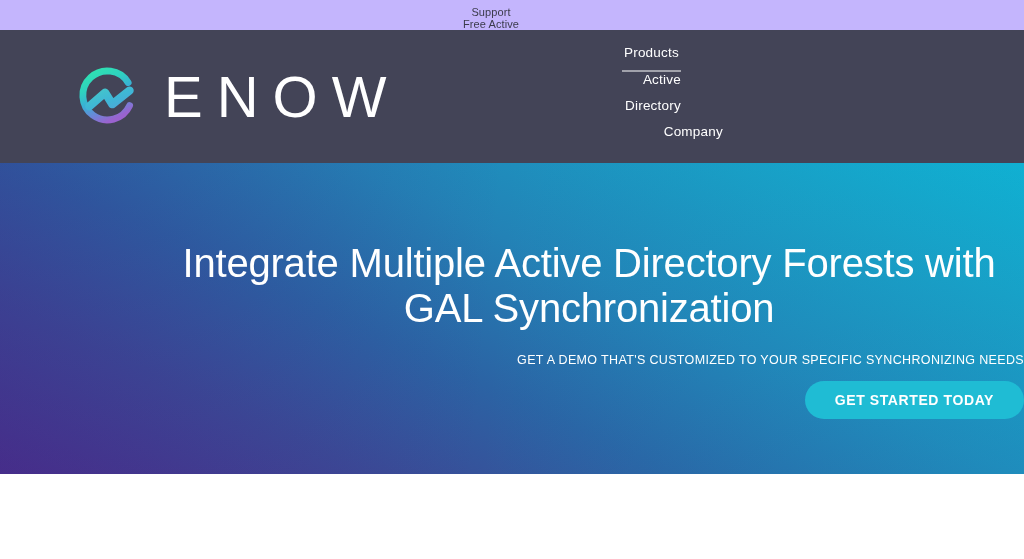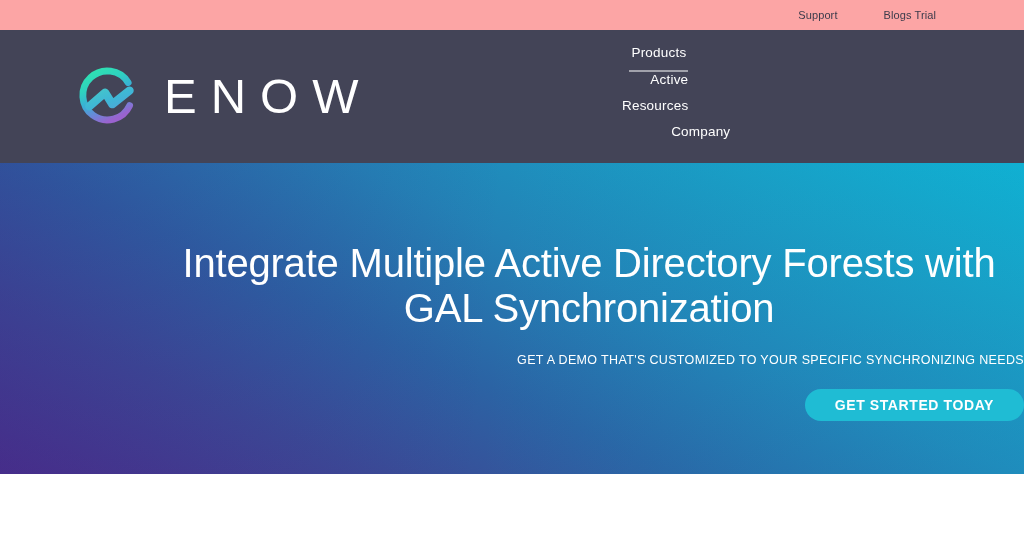--- a/index.html
+++ b/index.html
@@ -8,25 +8,26 @@
     width: 1024px;
     height: 559px;
     overflow: hidden;
     background: #ffffff;
     font-family: "Liberation Sans", sans-serif;
   }
 
   
   .topbar {
     height: 30px;
-    background: #fca5a5;
+    background: #c4b5fd;
     display: flex;
     align-items: center;
     justify-content: flex-end;
     padding-right: 88px;
+    flex-direction: column;
   }
   .topbar-link {
     font-size: 11px;
     color: #3b3b4b;
     text-decoration: none;
     margin-left: 46px;
     letter-spacing: 0.1px;
     white-space: nowrap;
   }
 
@@ -46,21 +47,21 @@
     text-decoration: none;
   }
   .brand-mark {
     width: 72px;
     height: 72px;
     flex: none;
     display: block;
   }
   .brand-word {
     color: #ffffff;
-    font-size: 49px;
+    font-size: 58px;
     font-weight: 300;
     letter-spacing: 14px;
     margin-left: 20px;
     line-height: 1;
     white-space: nowrap;
   }
 
   .nav-menu {
     position: absolute;
     left: 622px;
@@ -131,25 +132,25 @@
   .hero-sub {
     margin-top: 22px;
     color: #ffffff;
     font-size: 12.5px;
     letter-spacing: 0.35px;
     text-align: center;
     font-weight: 400;
     margin-left: 8px;
   }
   .hero-cta {
-    margin-top: 22px;
+    margin-top: 14px;
     display: inline-flex;
     align-items: center;
     justify-content: center;
-    height: 32px;
+    height: 38px;
     padding: 0 30px;
     border: none;
     border-radius: 19px;
     background: #1fbcd4;
     color: #ffffff;
     font-size: 14px;
     font-weight: 700;
     letter-spacing: 0.6px;
     font-family: "Liberation Sans", sans-serif;
     cursor: pointer;
@@ -160,21 +161,21 @@
   .page-body {
     height: 85px;
     background: #ffffff;
   }
 </style>
 </head>
 <body>
 
 <div class="topbar">
   <a class="topbar-link" href="#">Support</a>
-  <a class="topbar-link" href="#">Blogs Trial</a>
+  <a class="topbar-link" href="#">Free Active</a>
 </div>
 
 <div class="navbar">
 
   <a class="brand" href="#">
     <svg class="brand-mark" viewBox="0 0 100 100">
       <defs>
         <linearGradient id="ringGrad" x1="0.18" y1="0.02" x2="0.62" y2="1.0">
           <stop offset="0%" stop-color="#2fe0b2"></stop>
           <stop offset="28%" stop-color="#2fd2c0"></stop>
@@ -193,21 +194,21 @@
                A 34 34 0 1 0 80 62" fill="none" stroke="url(#ringGrad)" stroke-width="9.5" stroke-linecap="round"></path>
 
       <path d="M 24 63 L 46 44 L 56 60 L 80 41" fill="none" stroke="url(#boltGrad)" stroke-width="11.5" stroke-linecap="round" stroke-linejoin="round"></path>
     </svg>
     <span class="brand-word">ENOW</span>
   </a>
 
   <nav class="nav-menu">
     <a class="nav-item active" href="#">Products</a>
     <a class="nav-item" href="#">Active</a>
-    <a class="nav-item" href="#">Resources</a>
+    <a class="nav-item" href="#">Directory</a>
     <a class="nav-item" href="#">Company</a>
   </nav>
 </div>
 
 <section class="hero">
   <div class="hero-overlay"></div>
   <div class="hero-inner">
     <h1 class="hero-title">Integrate Multiple Active Directory Forests with GAL Synchronization</h1>
     <p class="hero-sub">GET A DEMO THAT'S CUSTOMIZED TO YOUR SPECIFIC SYNCHRONIZING NEEDS</p>
     <button class="hero-cta">GET STARTED TODAY</button>

